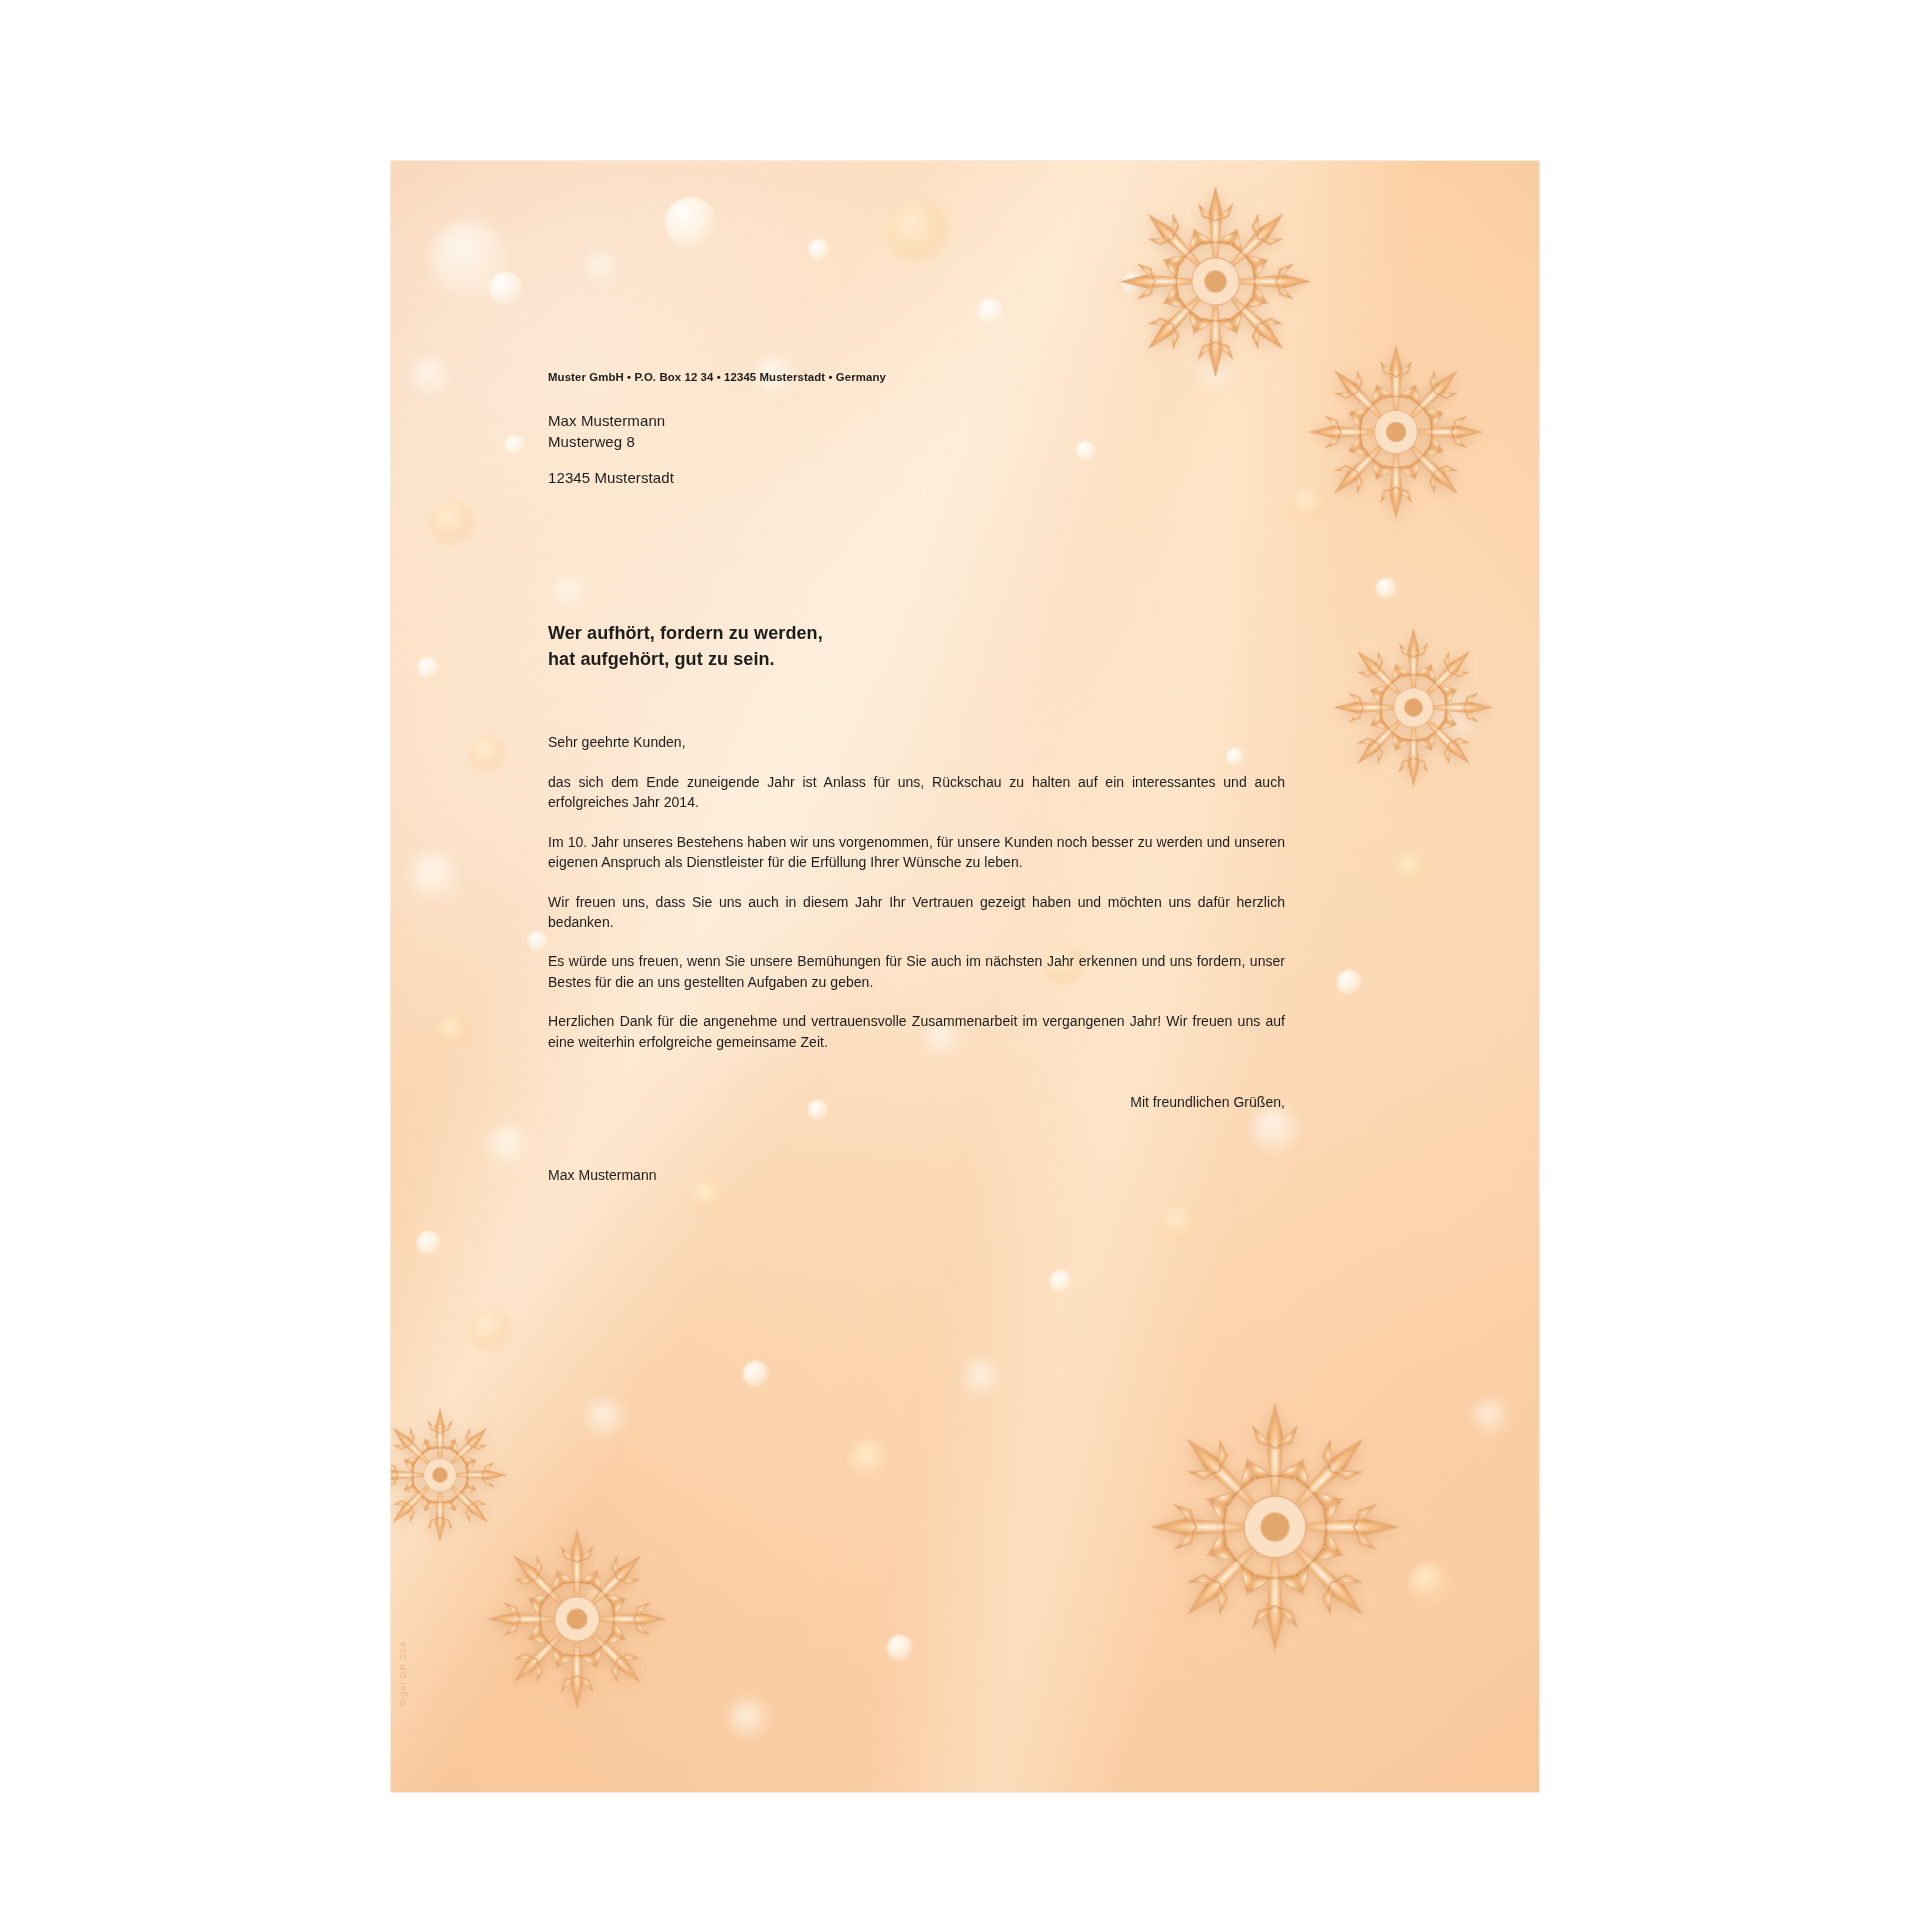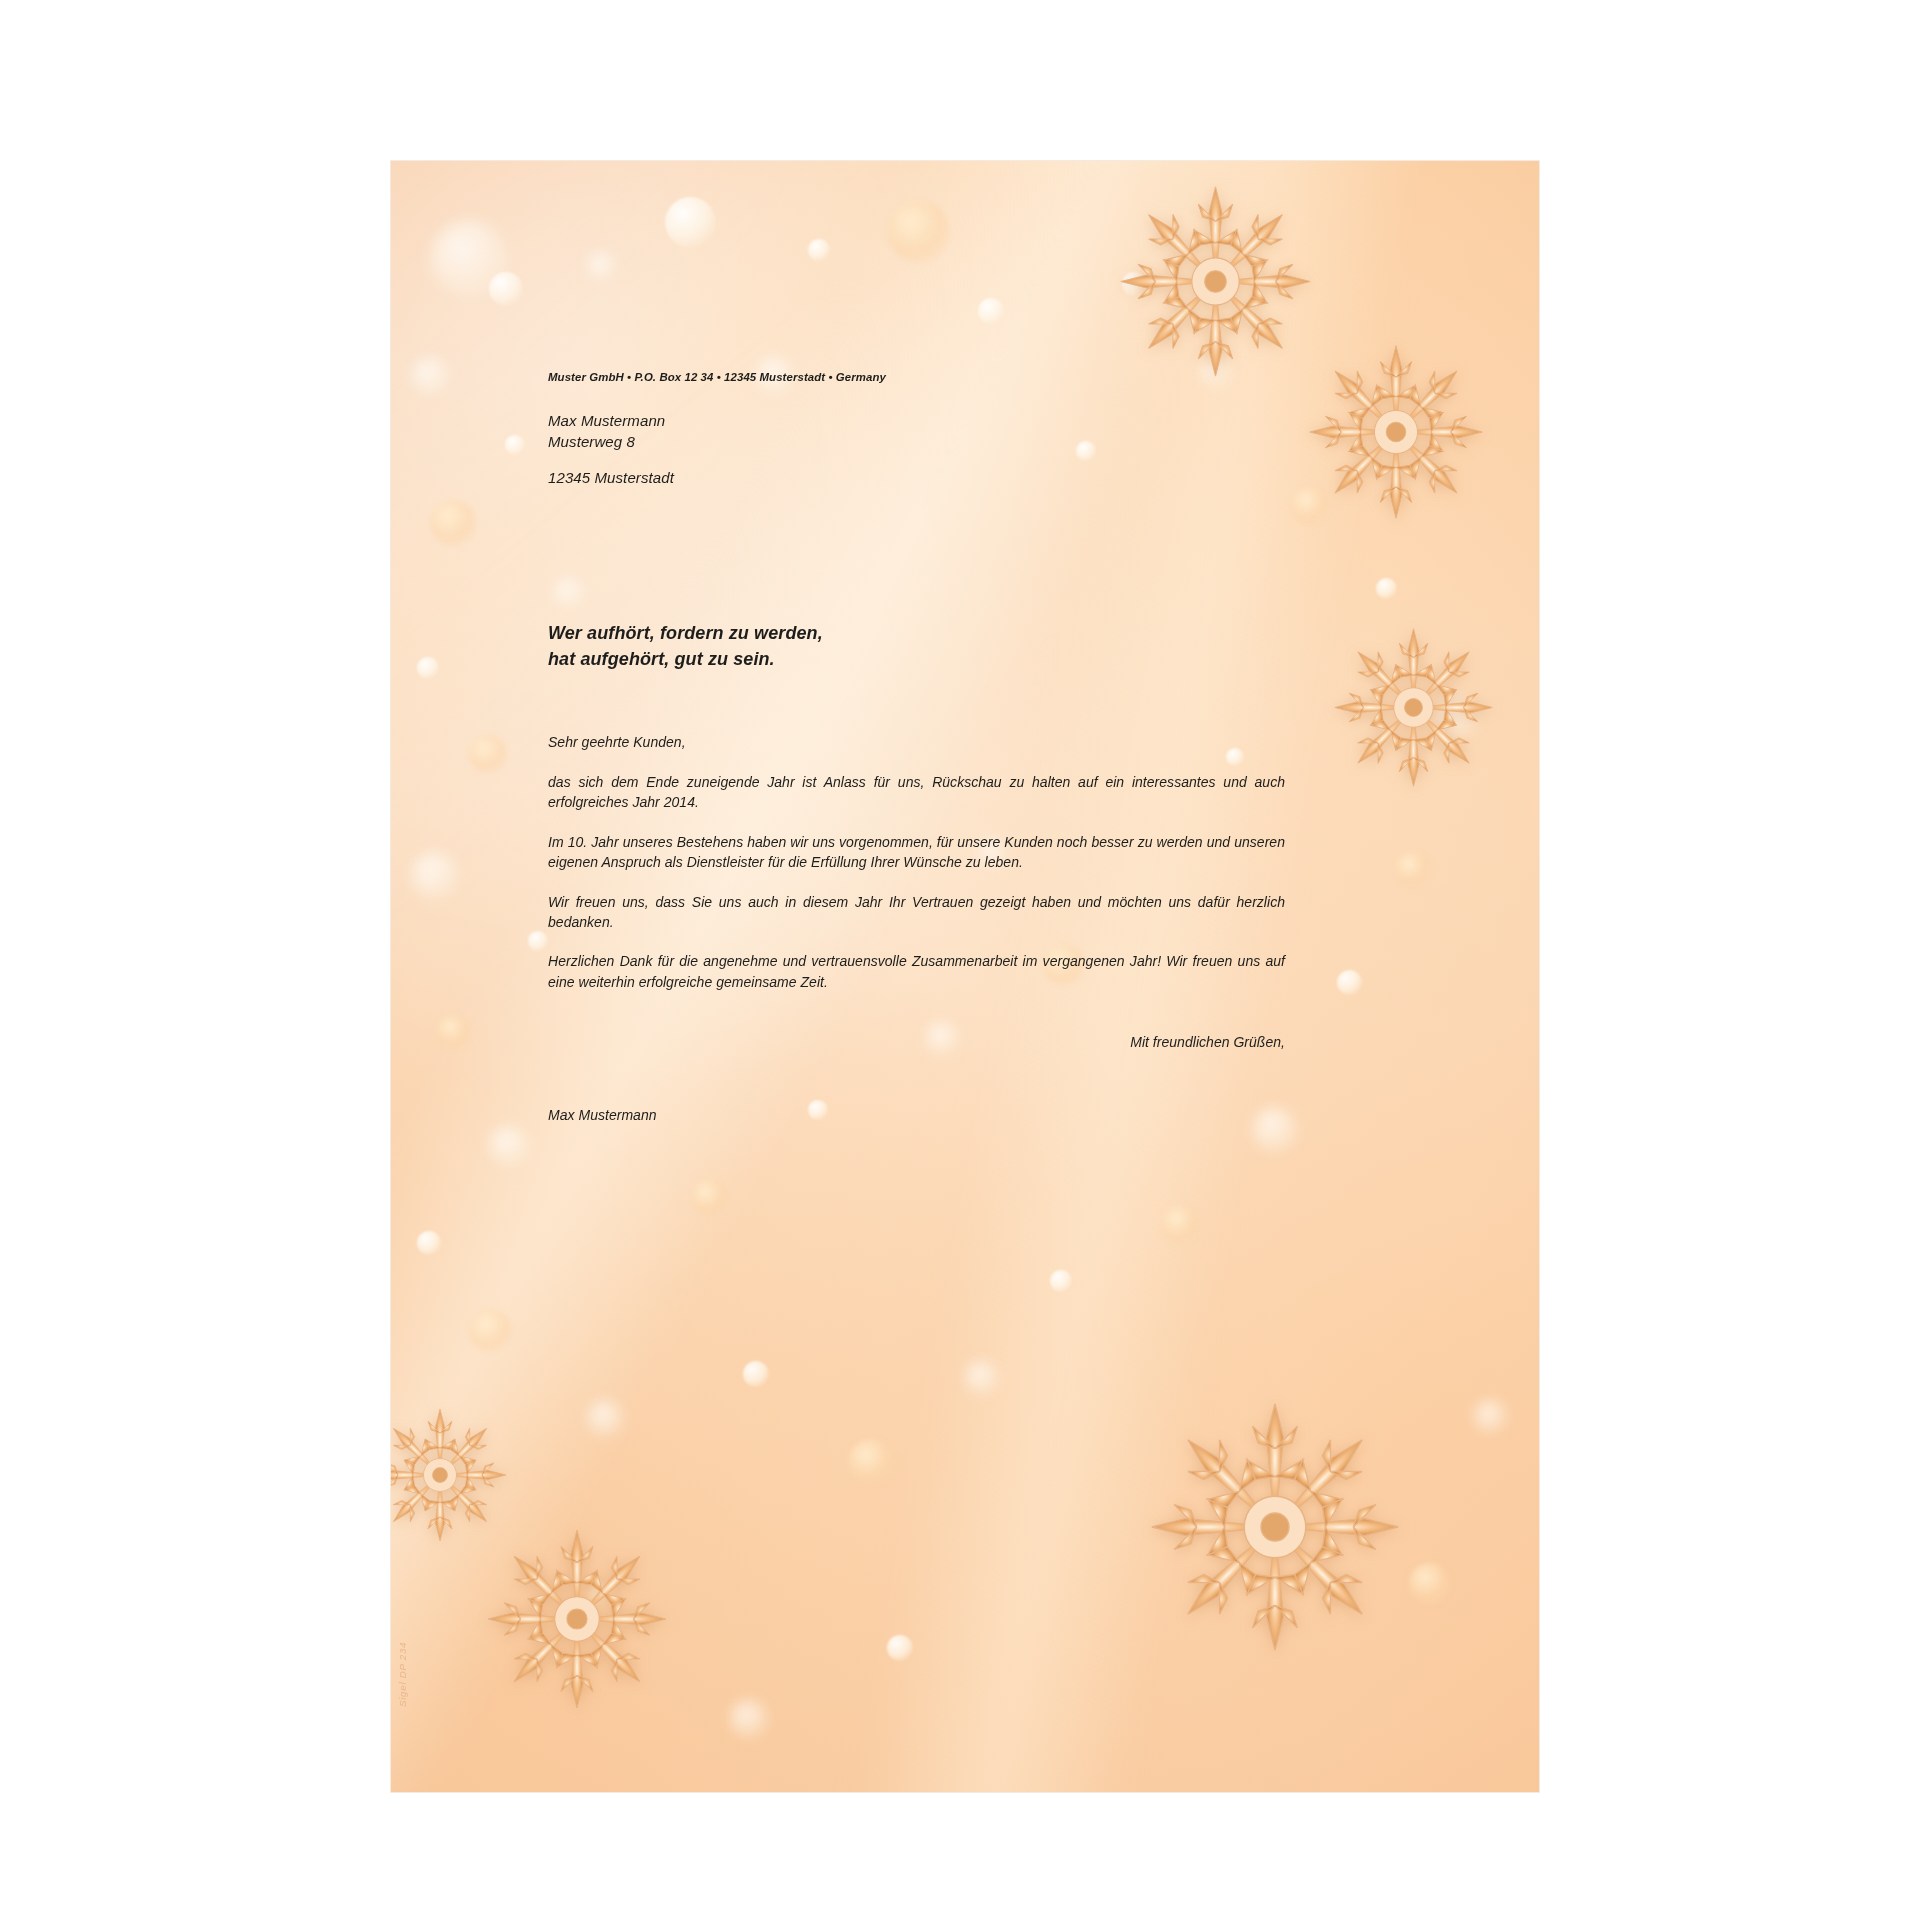--- a/index.html
+++ b/index.html
@@ -14,21 +14,20 @@
     overflow: hidden;
   }
 
   
   .sheet-wrap {
     position: absolute;
     left: 391px;
     top: 161px;
     width: 1148px;
     height: 1631px;
-    font-style: italic;
   }
 
   .sheet {
     position: absolute;
     inset: 0;
     overflow: hidden;
     background:
       radial-gradient(circle at 18% 14%, rgba(255,255,255,0.55) 0%, rgba(255,255,255,0) 42%),
       radial-gradient(circle at 78% 8%, rgba(255,214,170,0.65) 0%, rgba(255,255,255,0) 45%),
       radial-gradient(circle at 88% 78%, rgba(252,200,150,0.6) 0%, rgba(255,255,255,0) 48%),
@@ -331,20 +330,21 @@
       <div class="headline">
         <div>Wer aufhört, fordern zu werden,</div>
         <div>hat aufgehört, gut zu sein.</div>
       </div>
 
       <div class="body">
         <p class="nojust">Sehr geehrte Kunden,</p>
         <p>das sich dem Ende zuneigende Jahr ist Anlass für uns, Rückschau zu halten auf ein interessantes und auch erfolgreiches Jahr 2014.</p>
         <p>Im 10. Jahr unseres Bestehens haben wir uns vorgenommen, für unsere Kunden noch besser zu werden und unseren eigenen Anspruch als Dienstleister für die Erfüllung Ihrer Wünsche zu leben.</p>
         <p>Wir freuen uns, dass Sie uns auch in diesem Jahr Ihr Vertrauen gezeigt haben und möchten uns dafür herzlich bedanken.</p>
+        <p>Es würde uns freuen, wenn Sie unsere Bemühungen für Sie auch im nächsten Jahr erkennen und uns fordern, unser Bestes für die an uns gestellten Aufgaben zu geben.</p>
         <p>Herzlichen Dank für die angenehme und vertrauensvolle Zusammenarbeit im vergangenen Jahr! Wir freuen uns auf eine weiterhin erfolgreiche gemeinsame Zeit.</p>
 
         <div class="signature">
           <p>Mit freundlichen Grüßen,</p>
         </div>
 
         <div class="sign-name">Max Mustermann</div>
       </div>
     </div>
 

